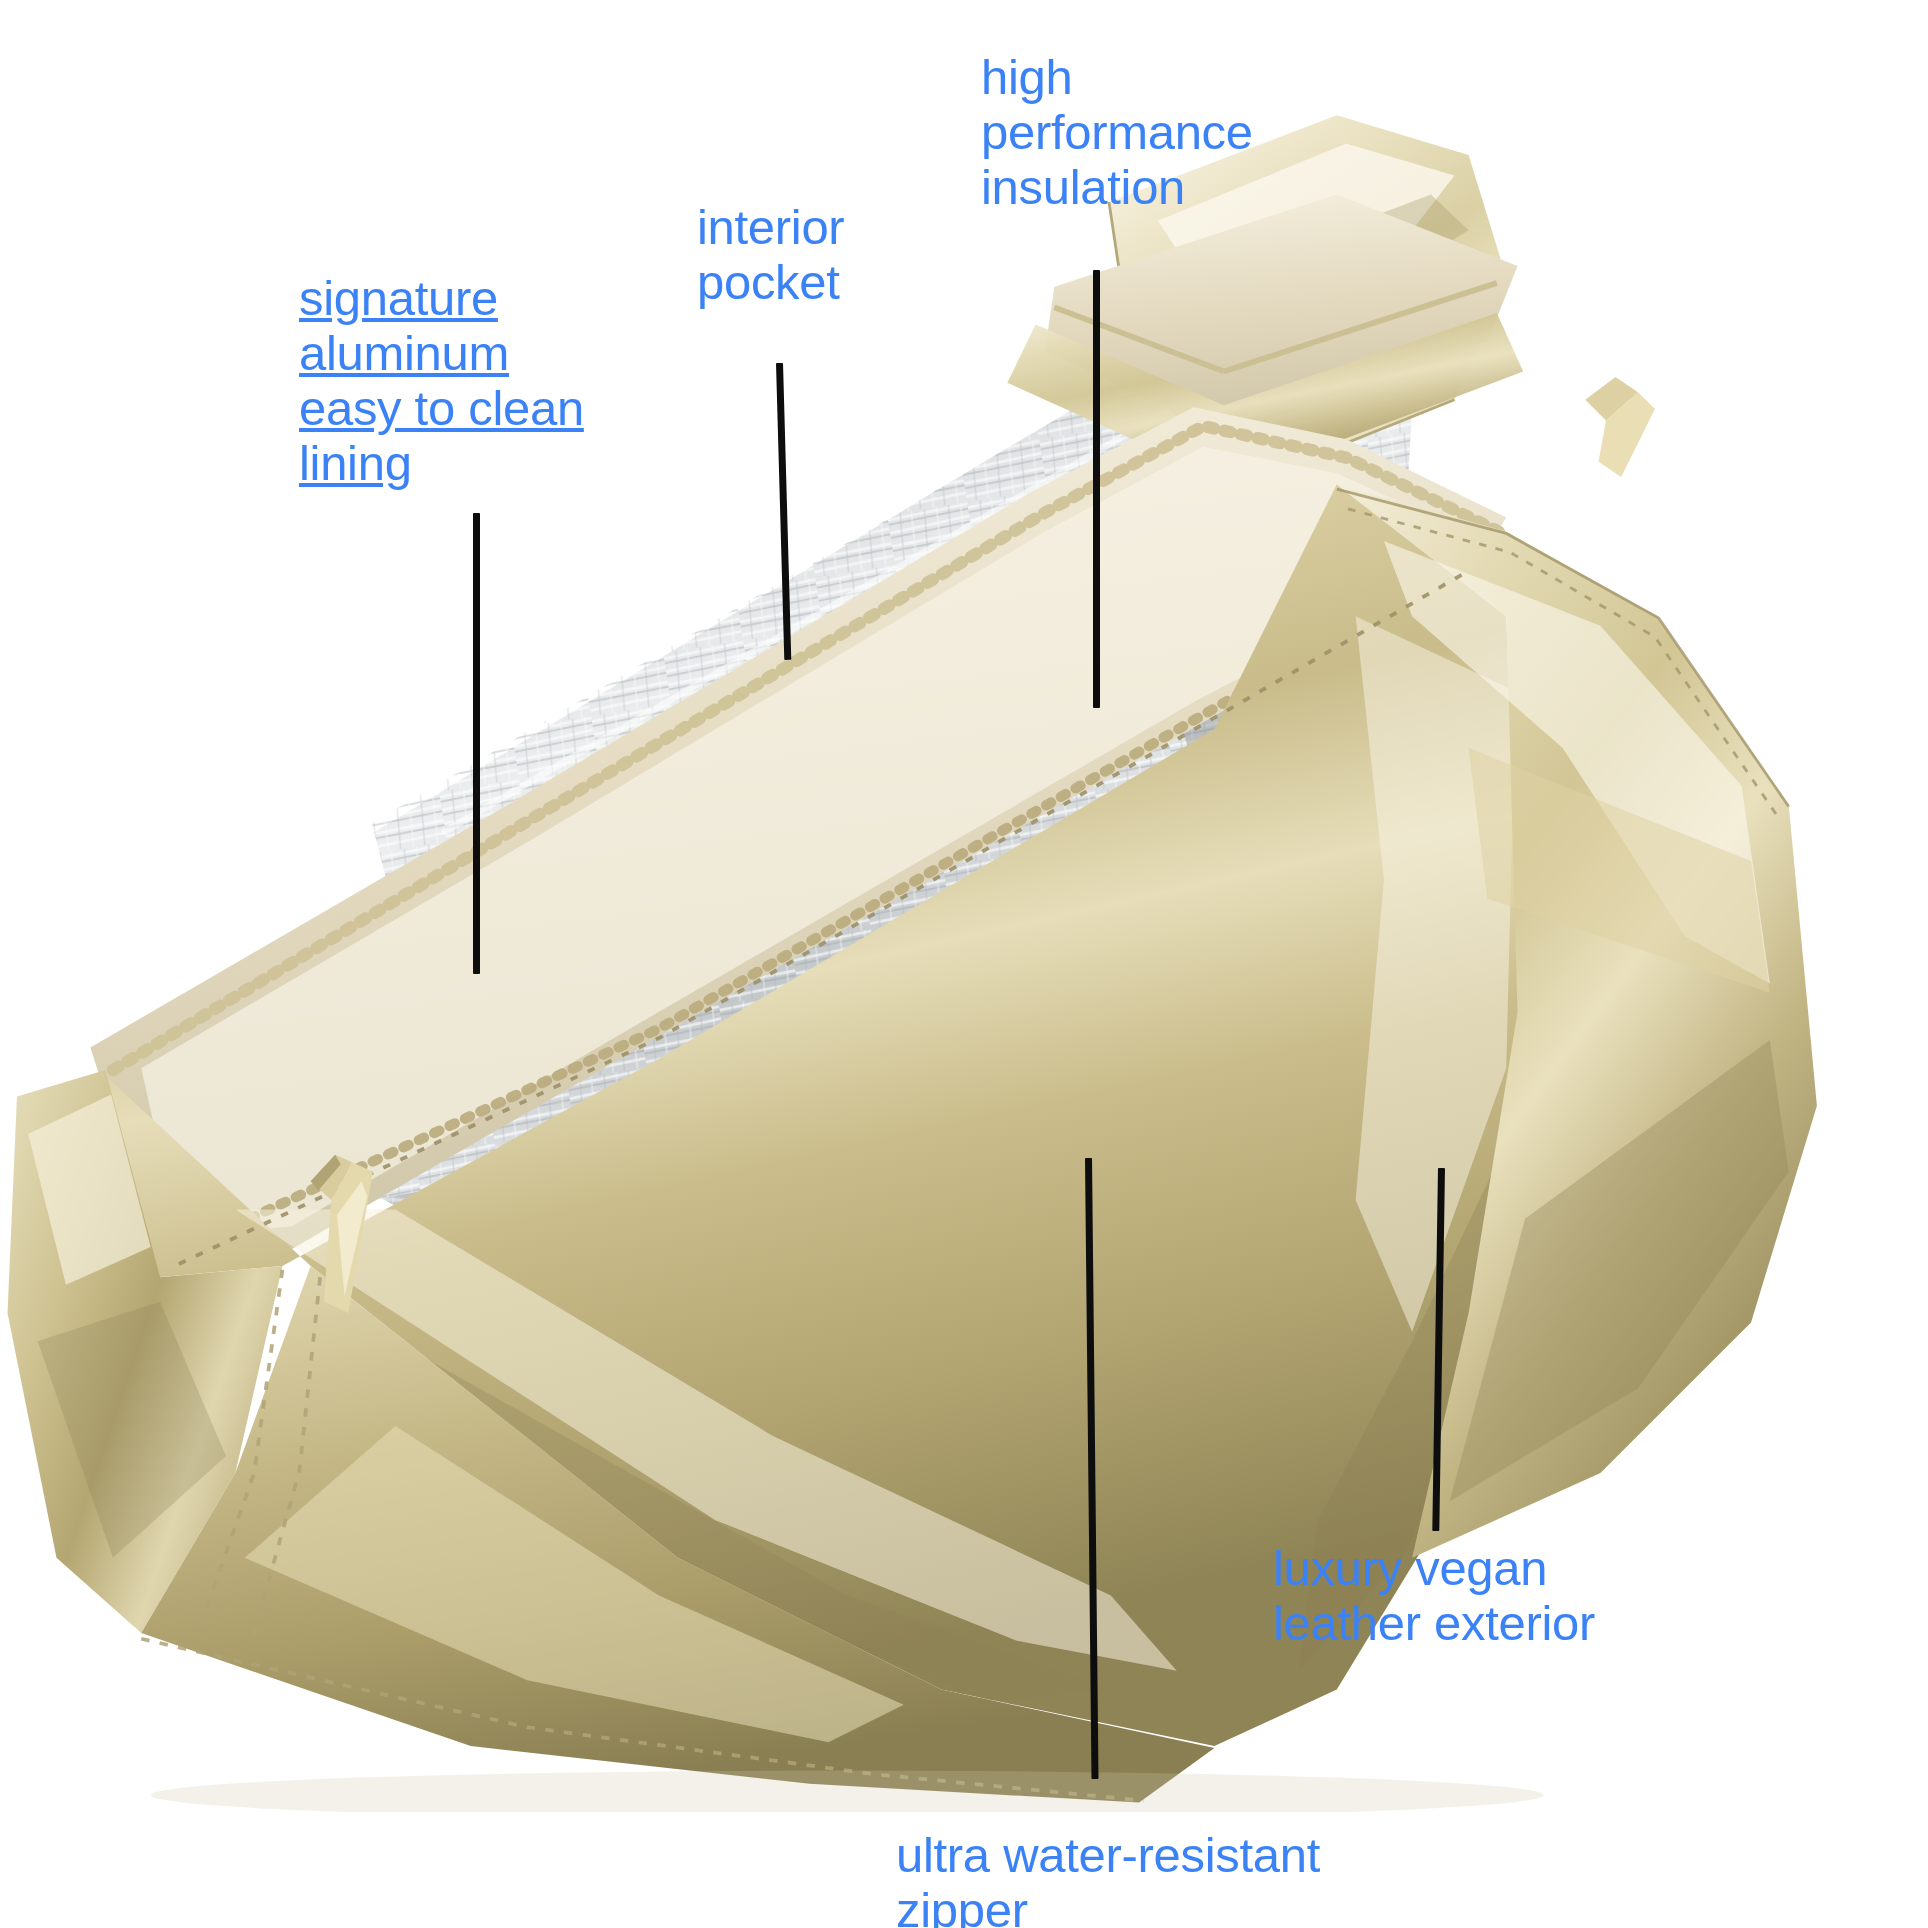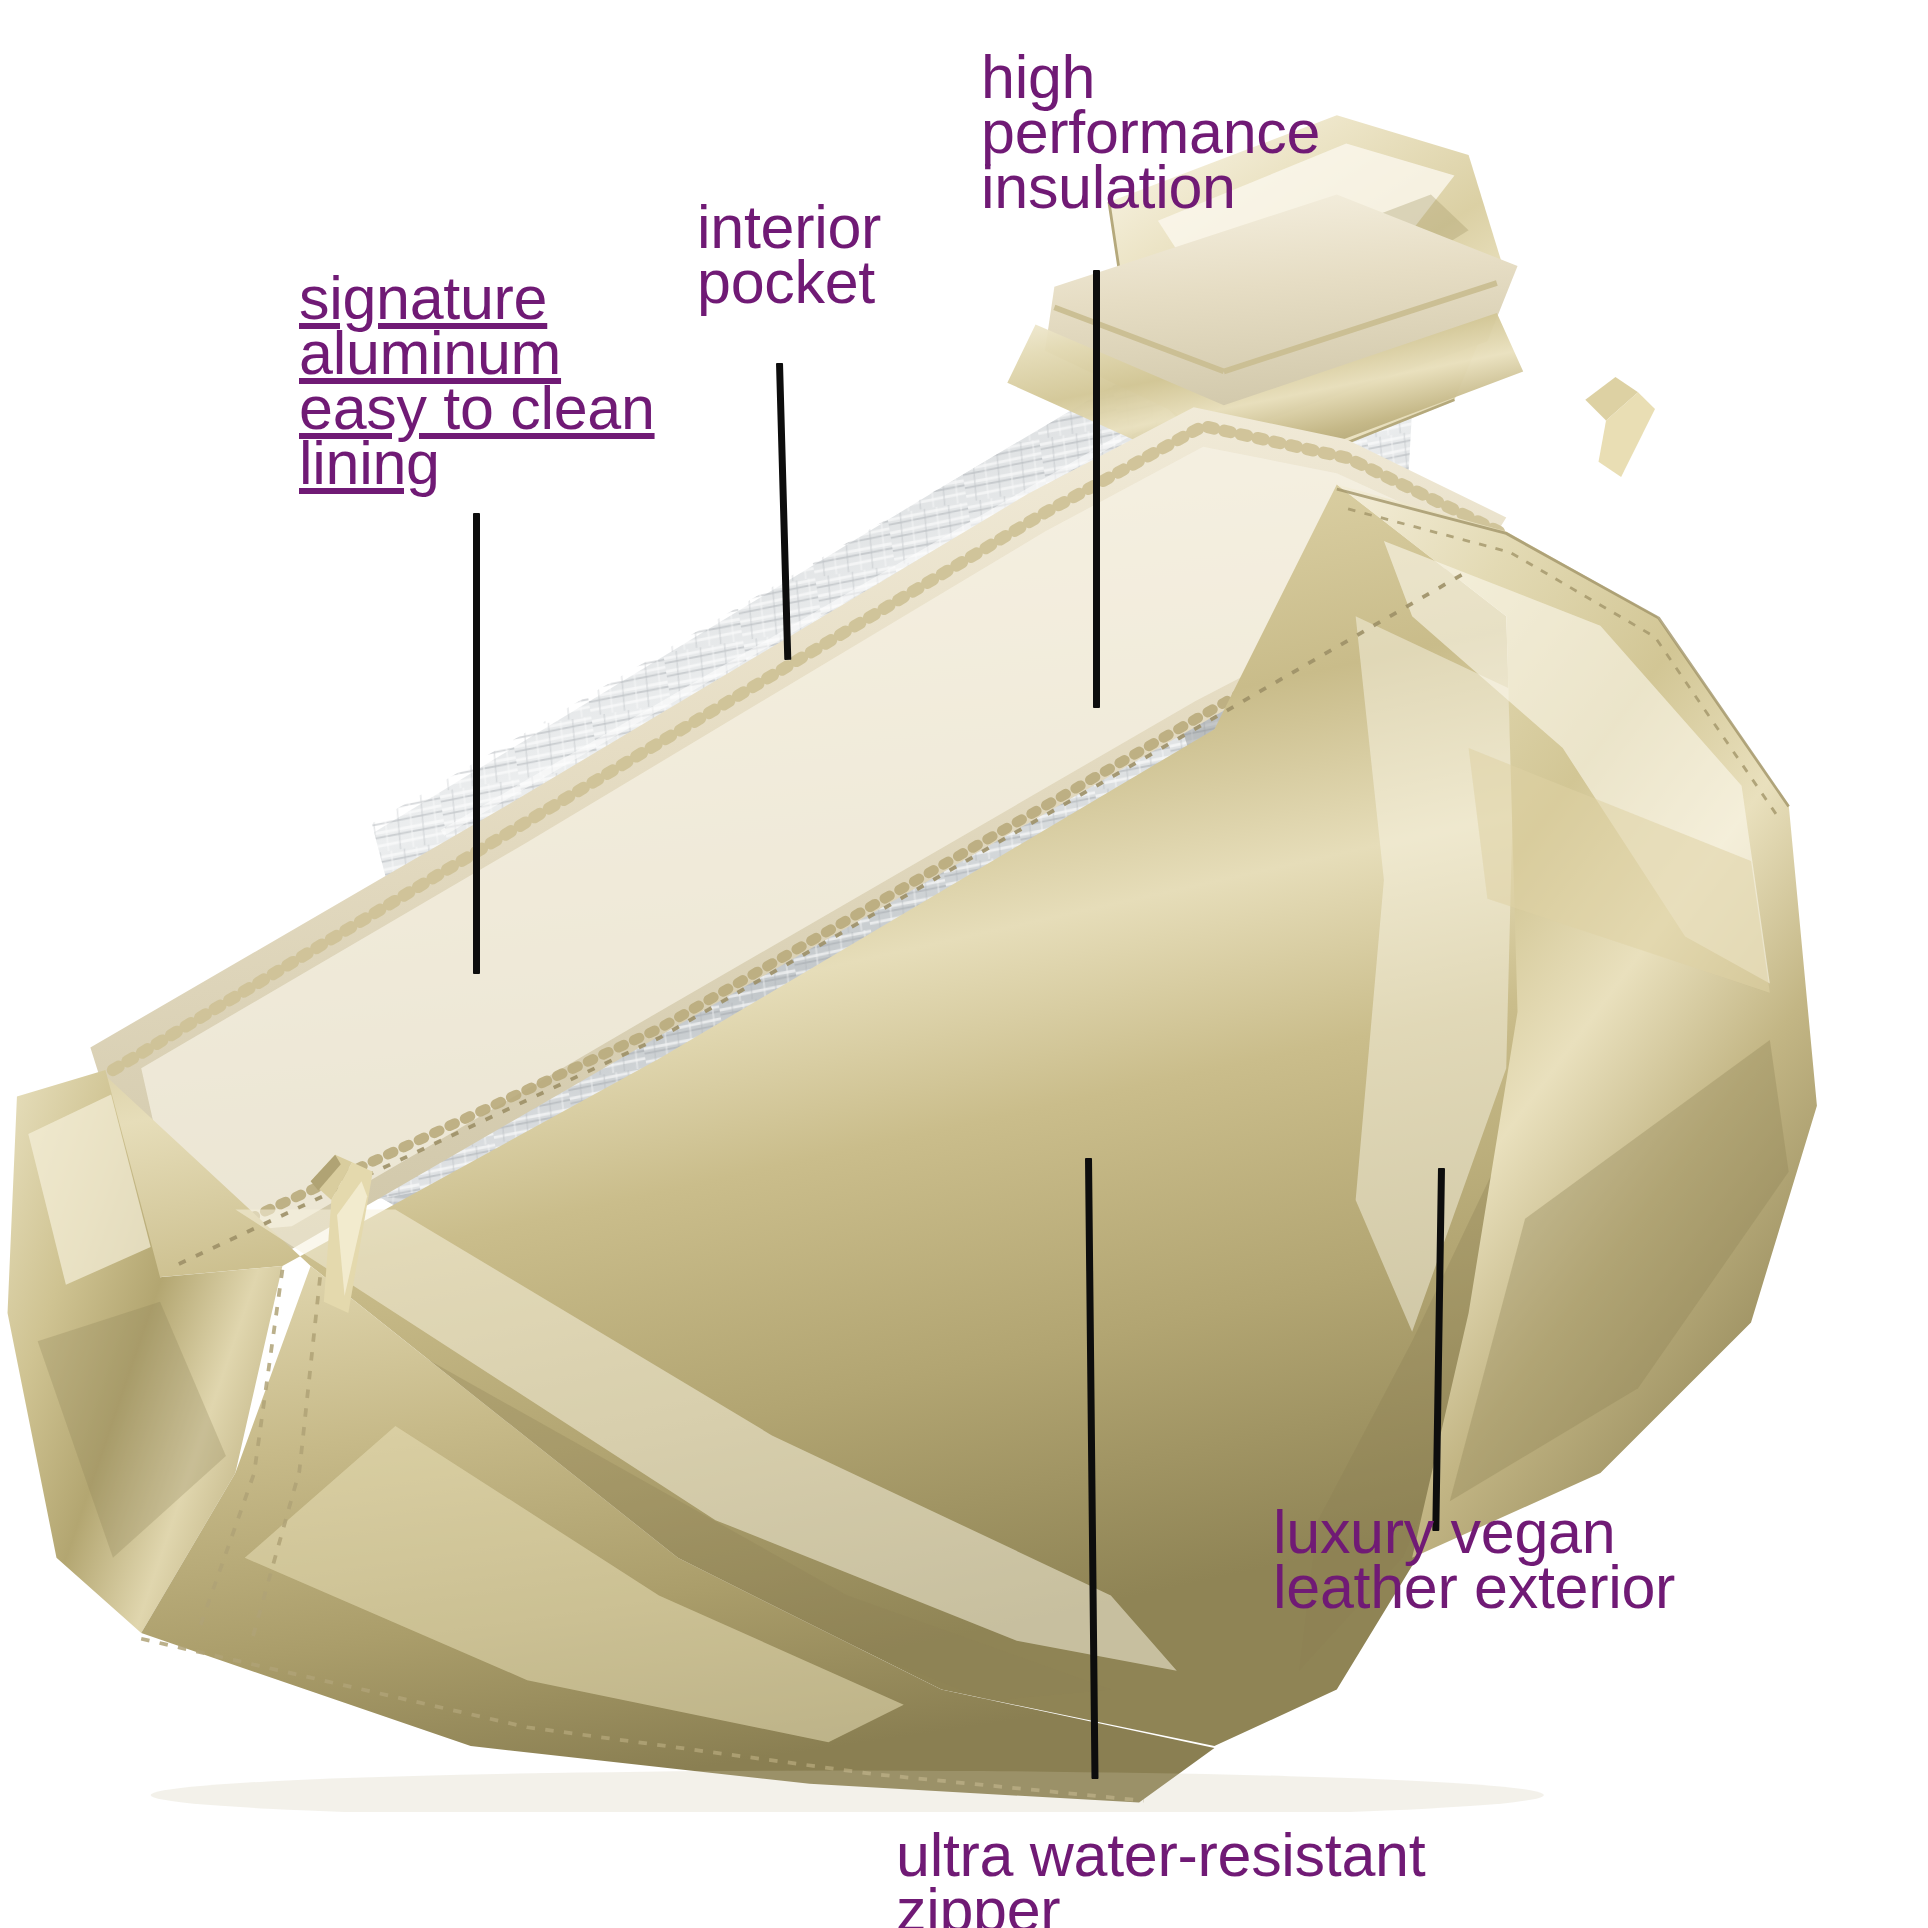--- a/index.html
+++ b/index.html
@@ -7,22 +7,22 @@
   body{
     width:1928px;height:1928px;
     font-family:"Liberation Sans","DejaVu Sans",sans-serif;
     overflow:hidden;position:relative;
   }
   #stage{position:absolute;inset:0;width:1928px;height:1928px;background:#fff;overflow:hidden;}
 
   
   .callout{
     position:absolute;
-    color:#701a75;
-    font-size:61px;
+    color:#3b82f6;
+    font-size:49px;
     line-height:55px;
     font-weight:400;
     letter-spacing:-0.3px;
     white-space:pre-line;
     -webkit-font-smoothing:antialiased;
   }
   .callout.right{text-align:left;}
 
   
   .leader{position:absolute;background:#0d0d0d;transform-origin:top center;border-radius:0.9px;}
@@ -285,20 +285,20 @@
 easy to clean
 lining</div>
 
   <div class="callout" style="left:697px;top:200px;">interior
 pocket</div>
 
   <div class="callout" style="left:981px;top:50px;">high
 performance
 insulation</div>
 
-  <div class="callout right" style="left:1273px;top:1505px;">luxury vegan
+  <div class="callout right" style="left:1273px;top:1541px;">luxury vegan
 leather exterior</div>
 
   <div class="callout" style="left:896px;top:1785px;margin-top:43px;">ultra water-resistant
 zipper</div>
 
 </div>
 
 
 </body></html>

